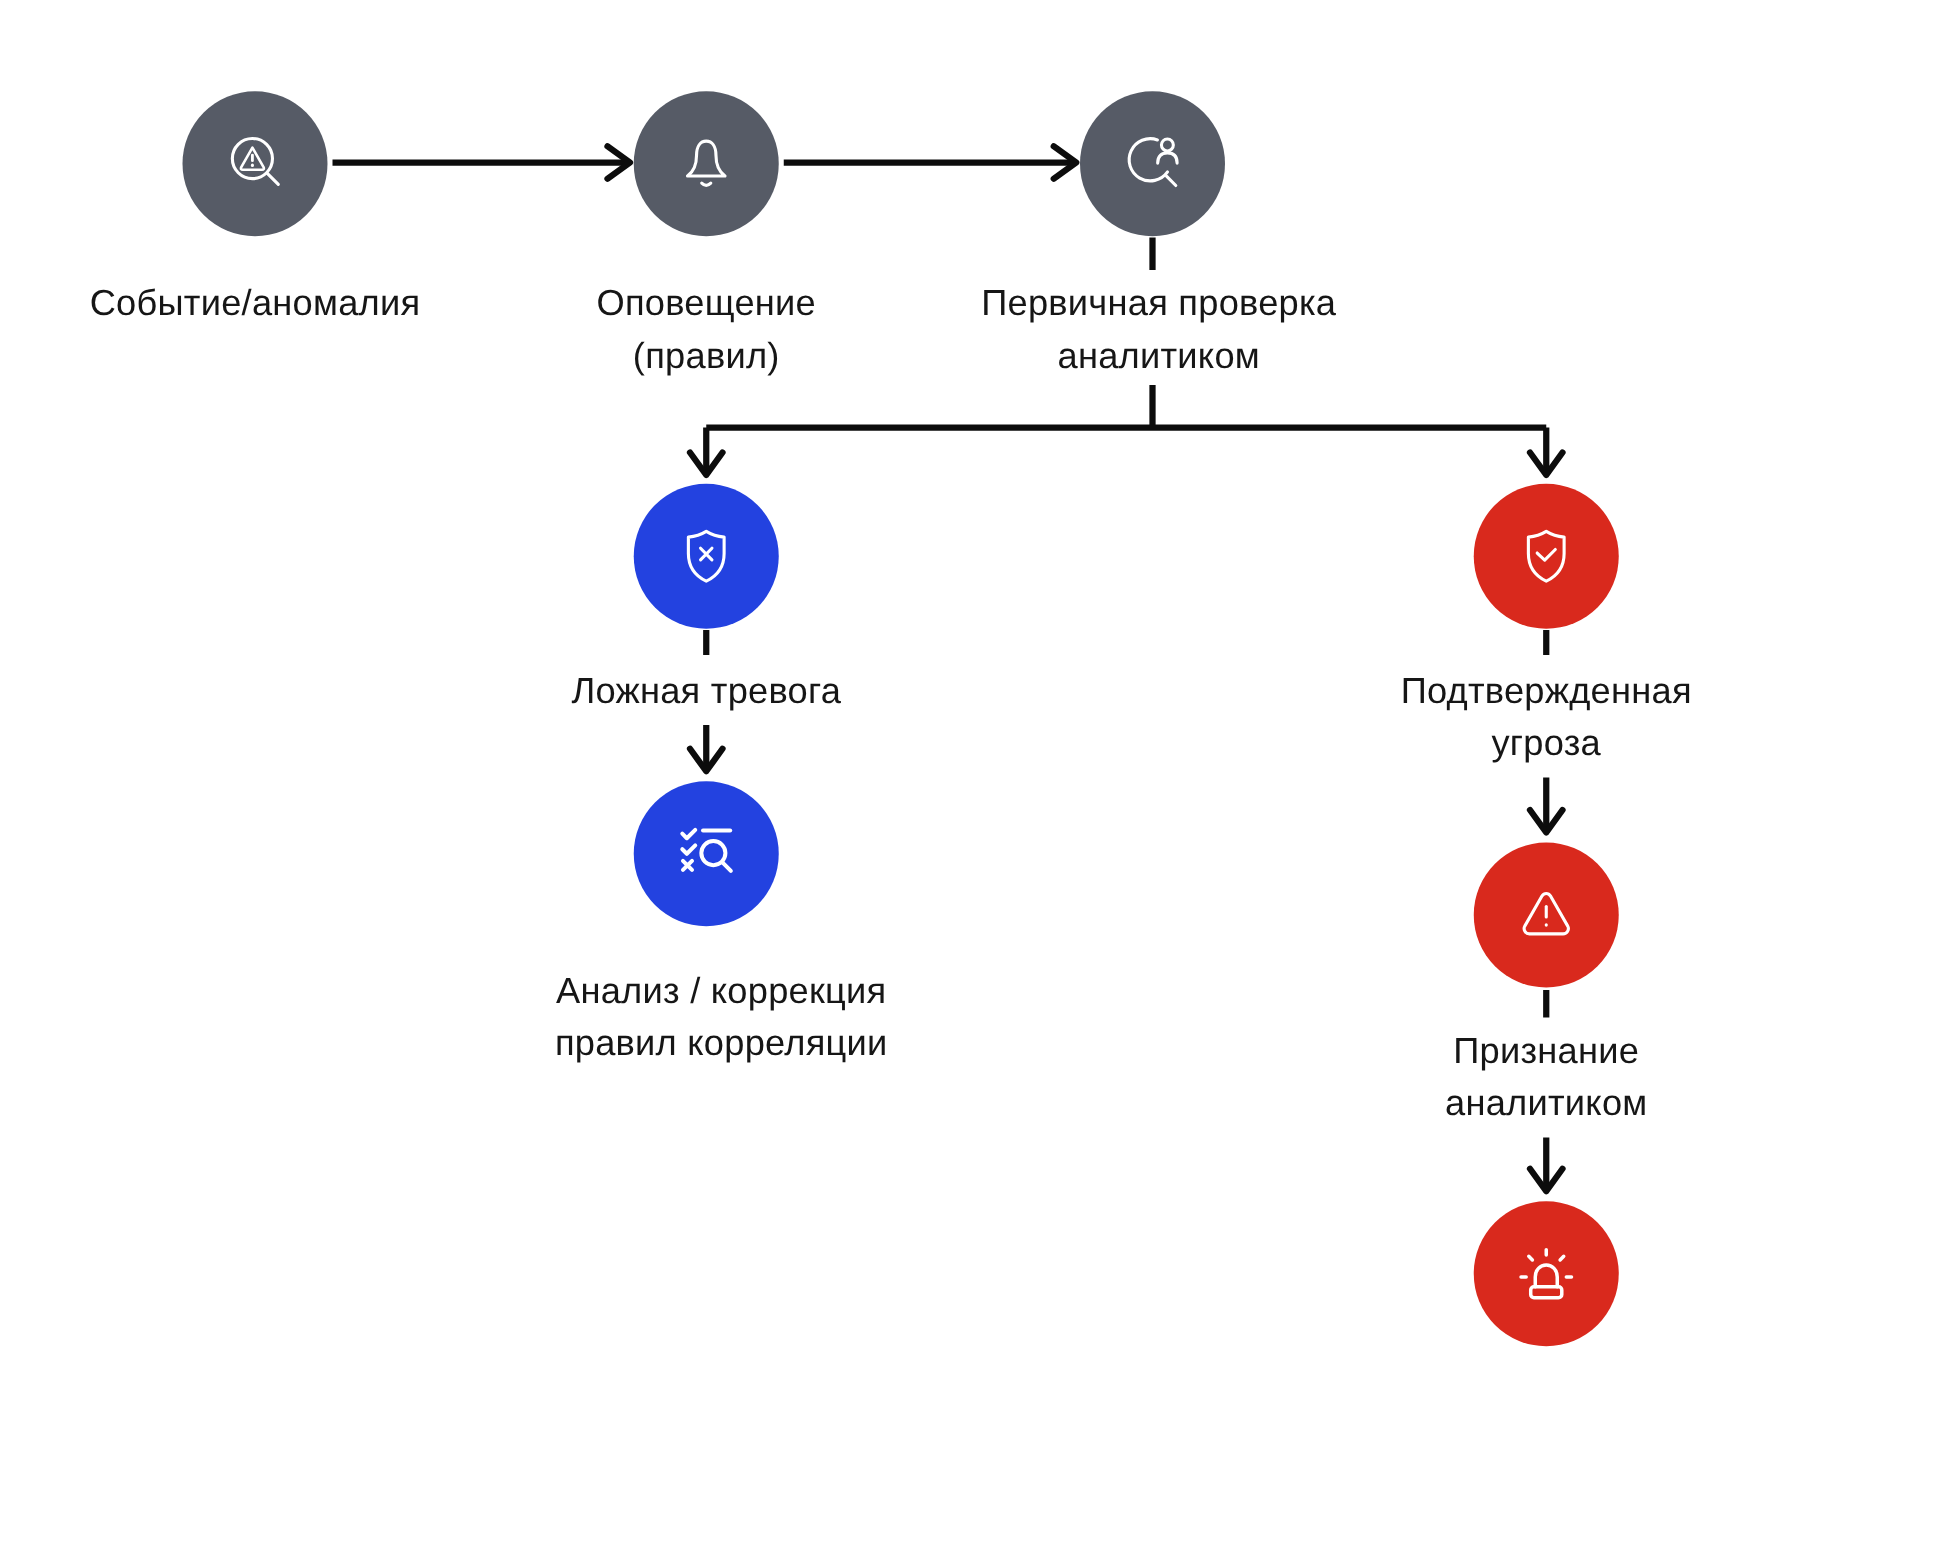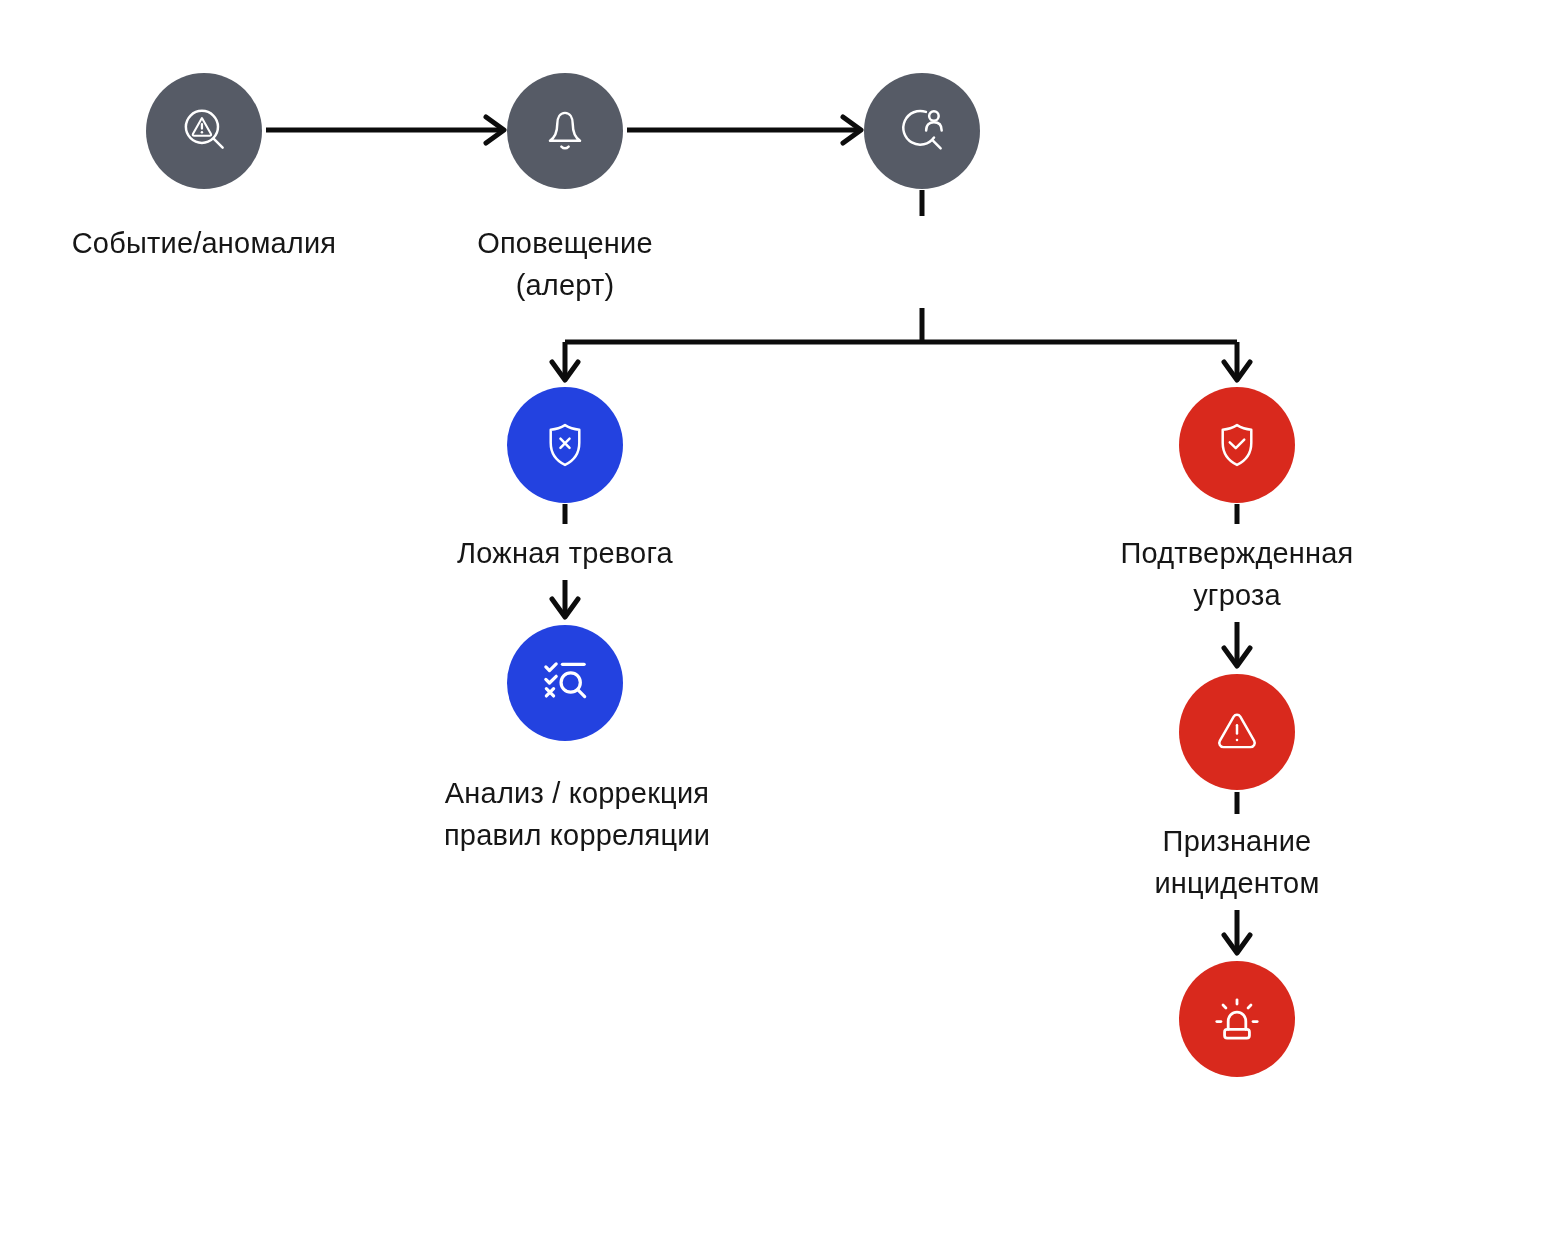--- a/index.html
+++ b/index.html
@@ -172,22 +172,24 @@
       <path class="icon-stroke mid" d="M28 9.5 V13.5"></path>
       <path class="icon-stroke mid" d="M14.5 14.5 L17.3 17.3"></path>
       <path class="icon-stroke mid" d="M41.5 14.5 L38.7 17.3"></path>
       <path class="icon-stroke mid" d="M8.5 30.5 H12.5"></path>
       <path class="icon-stroke mid" d="M47.5 30.5 H43.5"></path>
     </svg>
   </div>
 
   <div class="label l1">Событие/аномалия</div>
   <div class="label l2">Оповещение
-(алерт)</div>
+(правил)</div>
+  <div class="label l3">Первичная проверка
+аналитиком</div>
   <div class="label l4">Ложная тревога</div>
   <div class="label l5">Анализ / коррекция
 правил корреляции</div>
   <div class="label l6">Подтвержденная
 угроза</div>
   <div class="label l7">Признание
-инцидентом</div>
+аналитиком</div>
 
 </div>
 
 </body></html>

